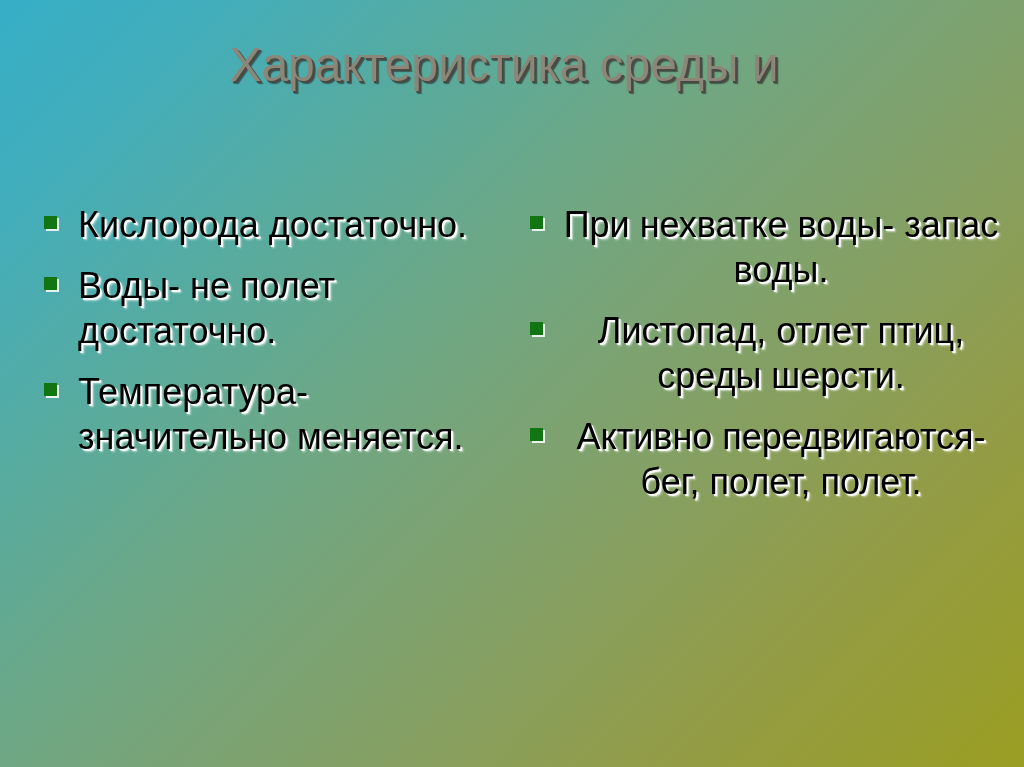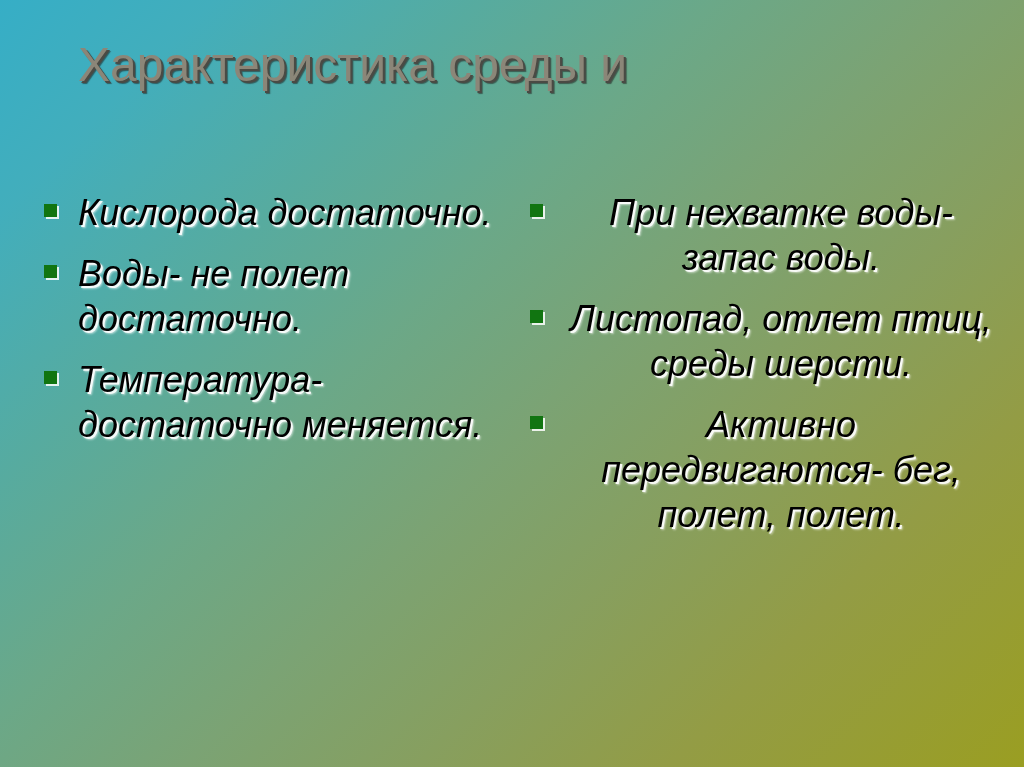--- a/index.html
+++ b/index.html
@@ -25,23 +25,24 @@
         #6ba888 40%,
         #7ba374 53%,
         #879f5f 66%,
         #939c45 80%,
         #9a9e22 100%);
   }
 
   
   #title-block {
     position: absolute;
-    left: 78px;
+    left: 54px;
     top: 36px;
     width: 900px;
+    text-align: center;
   }
 
   #title-block .title-line {
     display: block;
     font-size: 48px;
     line-height: 58px;
     font-weight: normal;
     color: #8b8678;
     letter-spacing: 0px;
     text-shadow:
@@ -55,23 +56,22 @@
     position: absolute;
     top: 190px;
   }
 
   #column-left  { left: 36px;  width: 470px; }
   #column-right { left: 520px; width: 480px; text-align: center; }
 
   .bullet-item {
     position: relative;
     padding-left: 42px;
-    margin: 0 0 16px 0;
+    margin: 12px 0 16px 0;
     list-style: none;
-    font-style: italic;
   }
 
   .bullet-list {
     margin: 0;
     padding: 0;
   }
 
   .bullet-marker {
     position: absolute;
     left: 8px;
@@ -112,21 +112,21 @@
         <span class="bullet-text">Кислорода достаточно.</span>
       </li>
 
       <li class="bullet-item">
         <span class="bullet-marker"></span>
         <span class="bullet-text">Воды- не полет достаточно.</span>
       </li>
 
       <li class="bullet-item">
         <span class="bullet-marker"></span>
-        <span class="bullet-text">Температура- достаточно меняется.</span>
+        <span class="bullet-text">Температура- значительно меняется.</span>
       </li>
 
 
     </ul>
   </div>
 
   <div class="column" id="column-right">
     <ul class="bullet-list">
 
       <li class="bullet-item">

